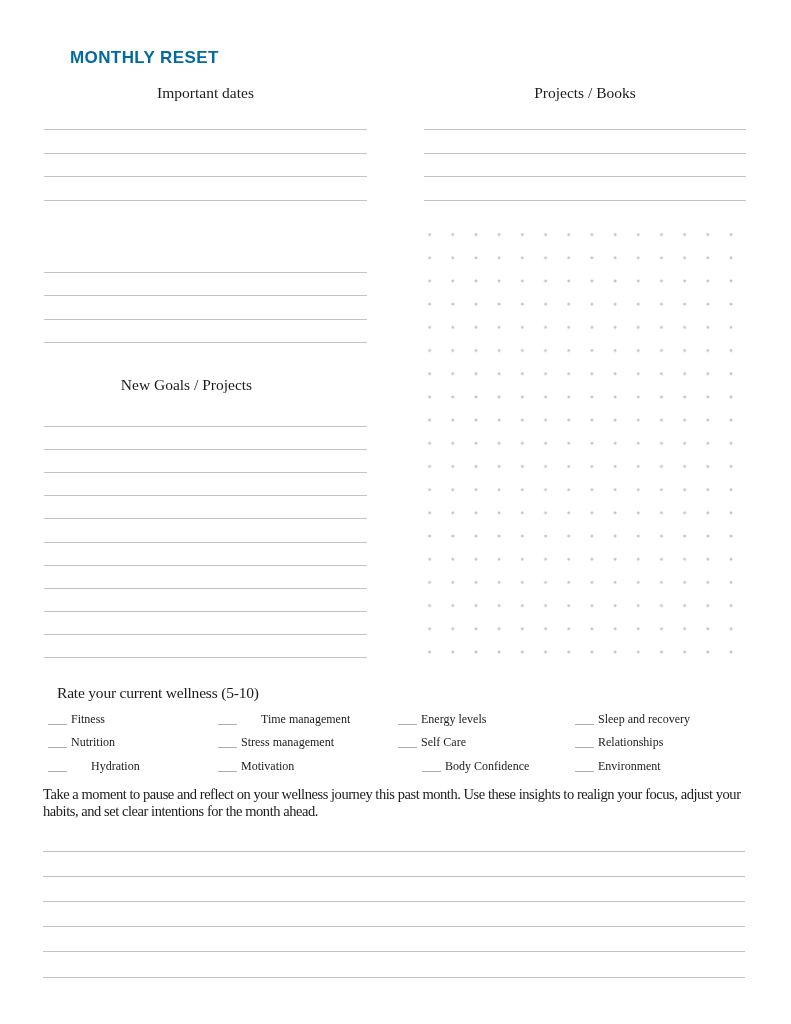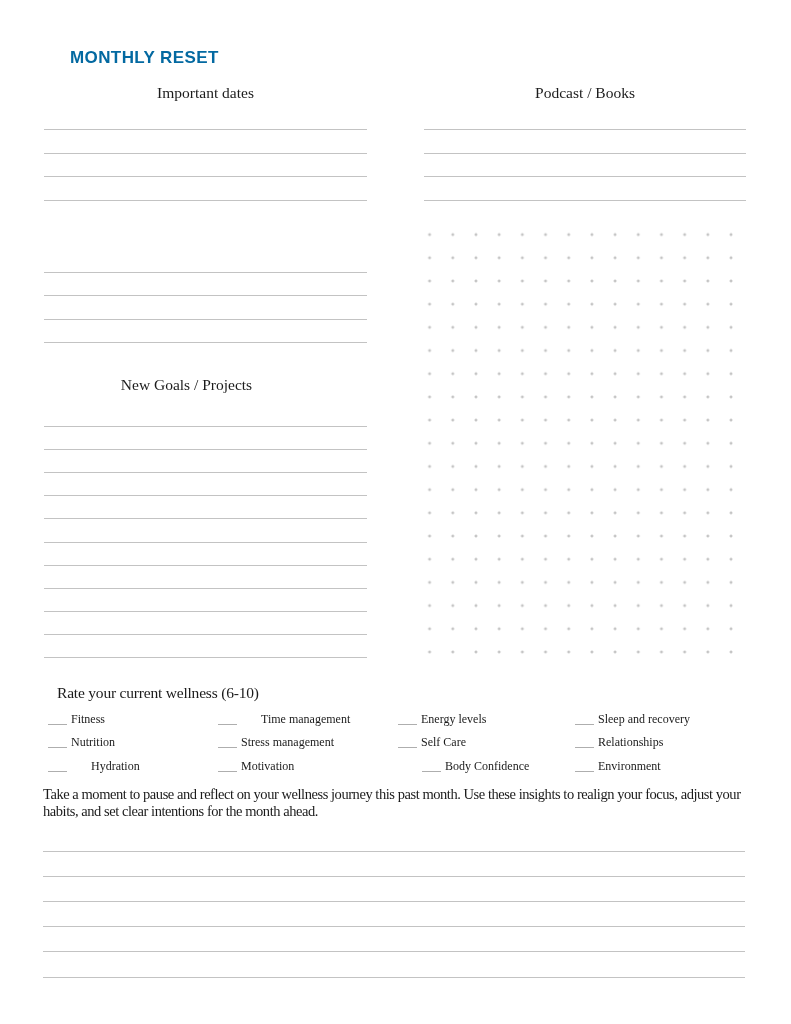--- a/index.html
+++ b/index.html
@@ -45,21 +45,21 @@
   .bottom-lines{position:absolute;}
 </style>
 </head>
 <body>
 
 <div class="page">
 
   <div class="title">MONTHLY RESET</div>
 
   <div class="col-heading h-important">Important dates</div>
-  <div class="col-heading h-podcast">Podcast / Books</div>
+  <div class="col-heading h-podcast">Projects / Books</div>
 
   <div class="line-group" style="left: 44px; top: 129px; width: 323px; height: 71.5px;">
       <div class="rule" style="top: 0px;"></div>
       <div class="rule" style="top: 23.5px;"></div>
       <div class="rule" style="top: 47px;"></div>
       <div class="rule" style="top: 70.5px;"></div>
     </div>
   <div class="line-group" style="left: 424px; top: 129px; width: 322px; height: 71.5px;">
       <div class="rule" style="top: 0px;"></div>
       <div class="rule" style="top: 23.5px;"></div>
@@ -84,21 +84,21 @@
       <div class="rule" style="top: 115.5px;"></div>
       <div class="rule" style="top: 138.6px;"></div>
       <div class="rule" style="top: 161.7px;"></div>
       <div class="rule" style="top: 184.8px;"></div>
       <div class="rule" style="top: 207.9px;"></div>
       <div class="rule" style="top: 231px;"></div>
     </div>
 
   <div class="dotgrid"></div>
 
-  <div class="wellness-heading">Rate your current wellness (6-10)</div>
+  <div class="wellness-heading">Rate your current wellness (5-10)</div>
   <div class="wellness-grid" id="wellness-grid">
       <div class="wellness-item" style="left: 48px; top: 712px;">
         <span class="blank-line"></span>
         <span>Fitness</span>
       </div>
       <div class="wellness-item" style="left: 48px; top: 735.3px;">
         <span class="blank-line"></span>
         <span>Nutrition</span>
       </div>
       <div class="wellness-item" style="left: 48px; top: 758.6px; gap: 20px;">

